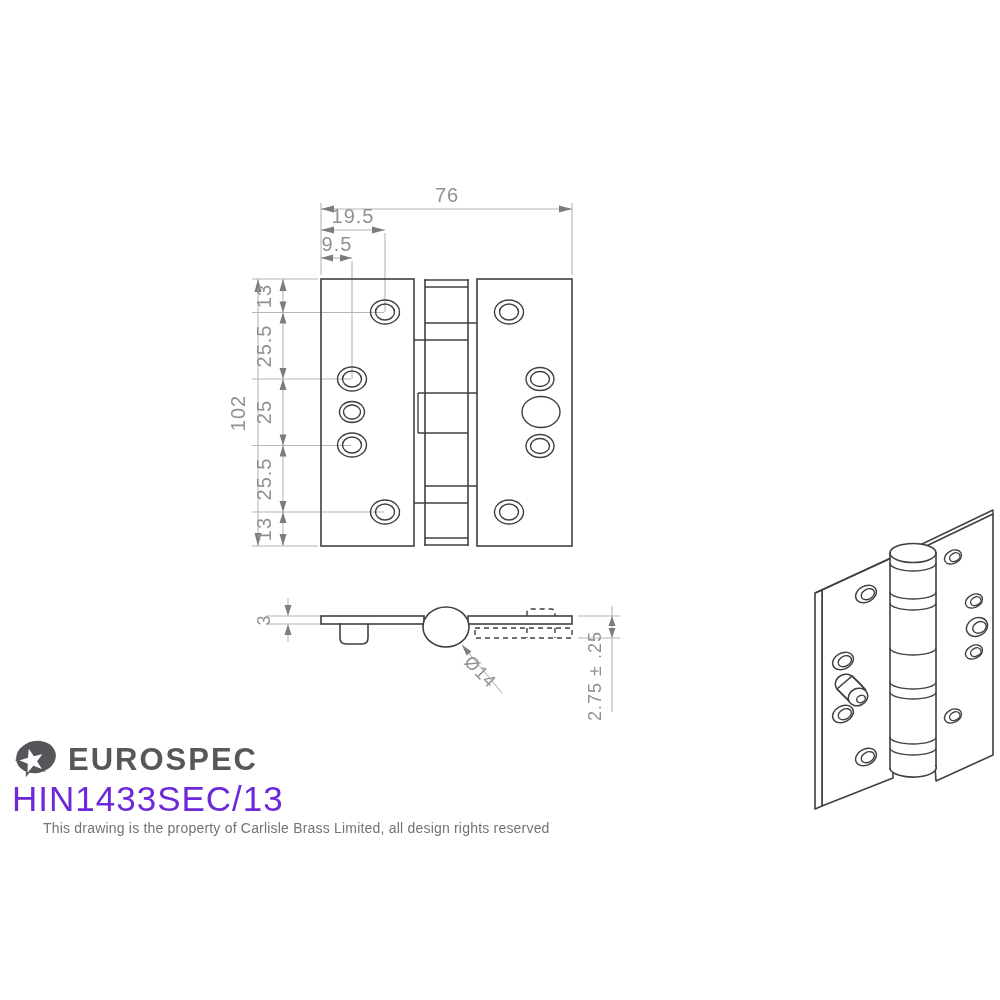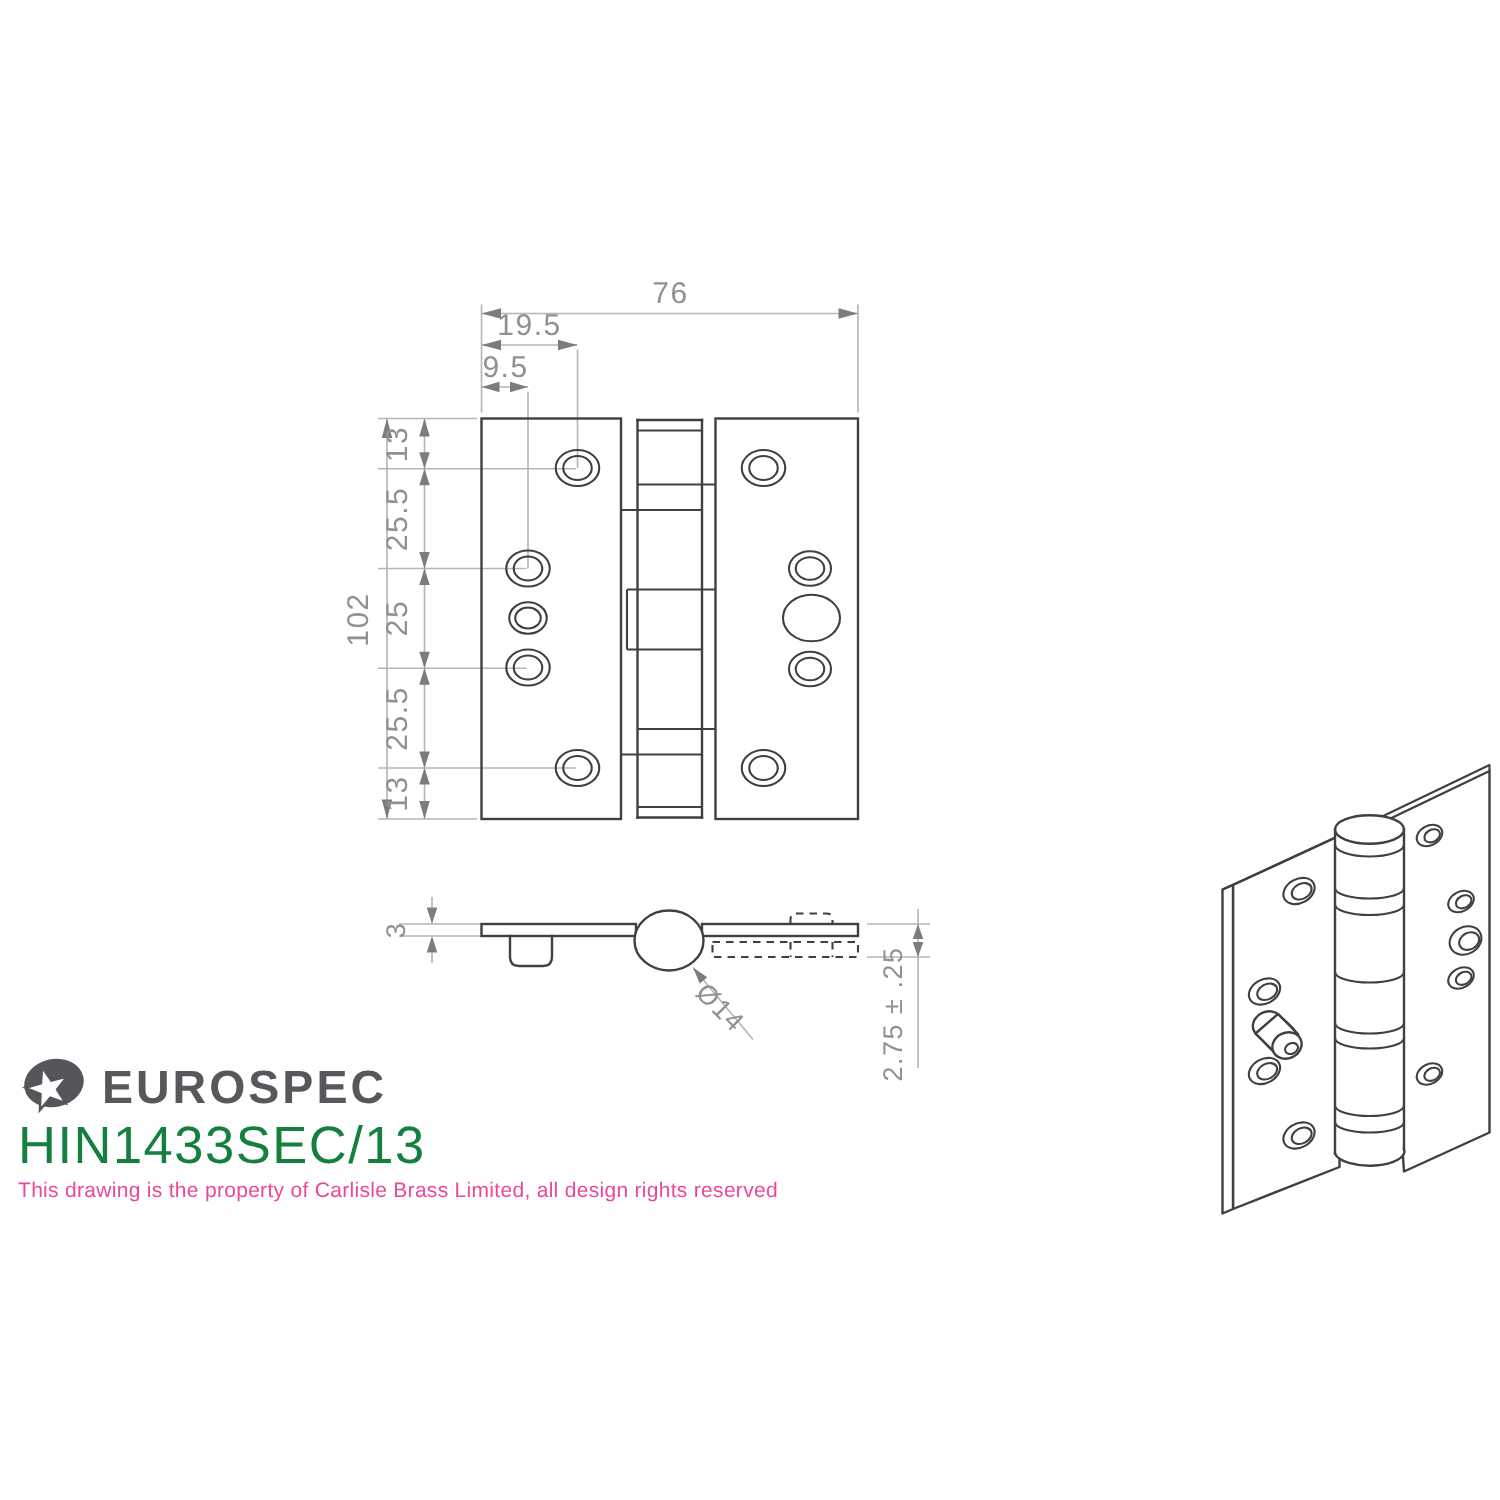--- a/index.html
+++ b/index.html
@@ -7,25 +7,25 @@
   .stage{position:relative;width:872px;height:1000px;background:#fff;}
   svg text{font-family:"Liberation Sans", sans-serif;}
   .dimtxt{fill:#8f9194;font-size:20px;letter-spacing:1px;}
   .dimtxt-s{fill:#8f9194;font-size:18px;letter-spacing:1px;}
   .objline{stroke:#3e4043;stroke-width:1.6;fill:none;stroke-linecap:square;}
   .objfill{stroke:#3e4043;stroke-width:1.6;fill:#ffffff;}
   .objthin{stroke:#3e4043;stroke-width:1.4;fill:none;}
   .hidden-line{stroke:#3e4043;stroke-width:1.4;fill:none;stroke-dasharray:5 4;}
   .dimline{stroke:#b4b6b8;stroke-width:1.1;fill:none;}
   .arrow{fill:#7a7c7f;stroke:none;}
-  .titleblock{position:absolute;left:12px;top:704px;width:560px;}
+  .titleblock{position:absolute;left:12px;top:739px;width:560px;}
   .brandrow{display:flex;align-items:center;gap:10px;height:42px;}
   .brandname{color:#57585c;font-weight:bold;font-size:31px;letter-spacing:2px;}
-  .productcode{color:#15803d;font-size:35px;letter-spacing:1px;margin-top:0px;line-height:1.0;}
-  .copyright{color:#ec4899;font-size:14px;margin-top:4px;letter-spacing:0.2px;}
+  .productcode{color:#6d28d9;font-size:35px;letter-spacing:1px;margin-top:0px;line-height:1.0;}
+  .copyright{color:#737373;font-size:14px;margin-top:4px;letter-spacing:0.2px;margin-left:31px;}
 </style>
 </head>
 <body>
 
 <div class="stage">
 
 <svg width="1000" height="1000" viewBox="0 0 1000 1000">
 
   <g>
 

